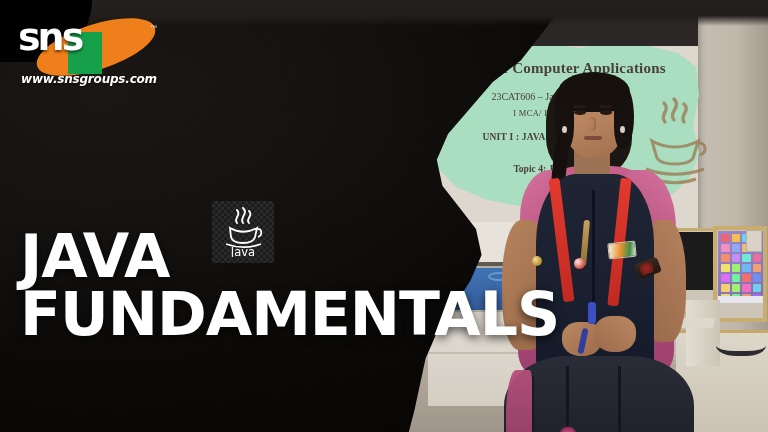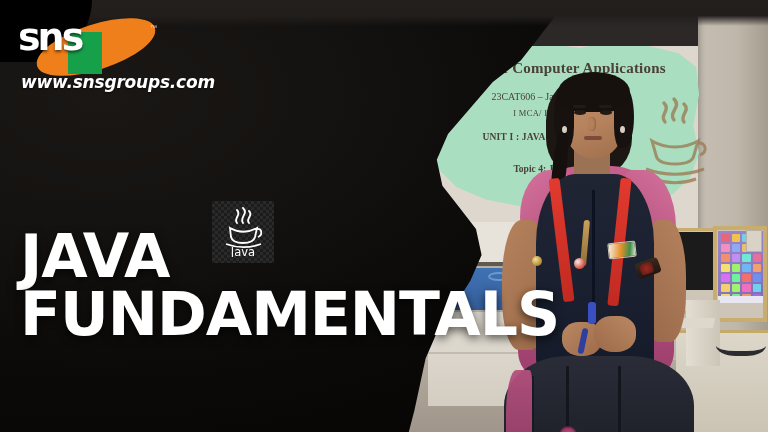--- a/index.html
+++ b/index.html
@@ -229,21 +229,21 @@
   .sns-word {
     position:absolute; left:6px; top:2px; width:150px;
     font-family:"DejaVu Sans", sans-serif;
     font-weight:bold; font-size:38px; letter-spacing:-3px;
     color:#fff; line-height:1;
     text-shadow:0 2px 3px rgba(0,0,0,.55);
   }
   .sns-url {
     position:absolute; left:9px; top:56px; width:150px;
     font-family:"DejaVu Sans", sans-serif;
-    font-style:italic; font-weight:bold; font-size:17px;
+    font-style:italic; font-weight:bold; font-size:12px;
     letter-spacing:-.2px;
     color:#fff;
     text-shadow:0 1px 2px rgba(0,0,0,.6);
   }
   .sns-tm { position:absolute; left:138px; top:8px; font-size:7px; color:#ddd; }
 
   
   .java-tile {
     position:absolute; left:212px; top:201px; width:62px; height:62px;
     background-color:#1c1c1c;

